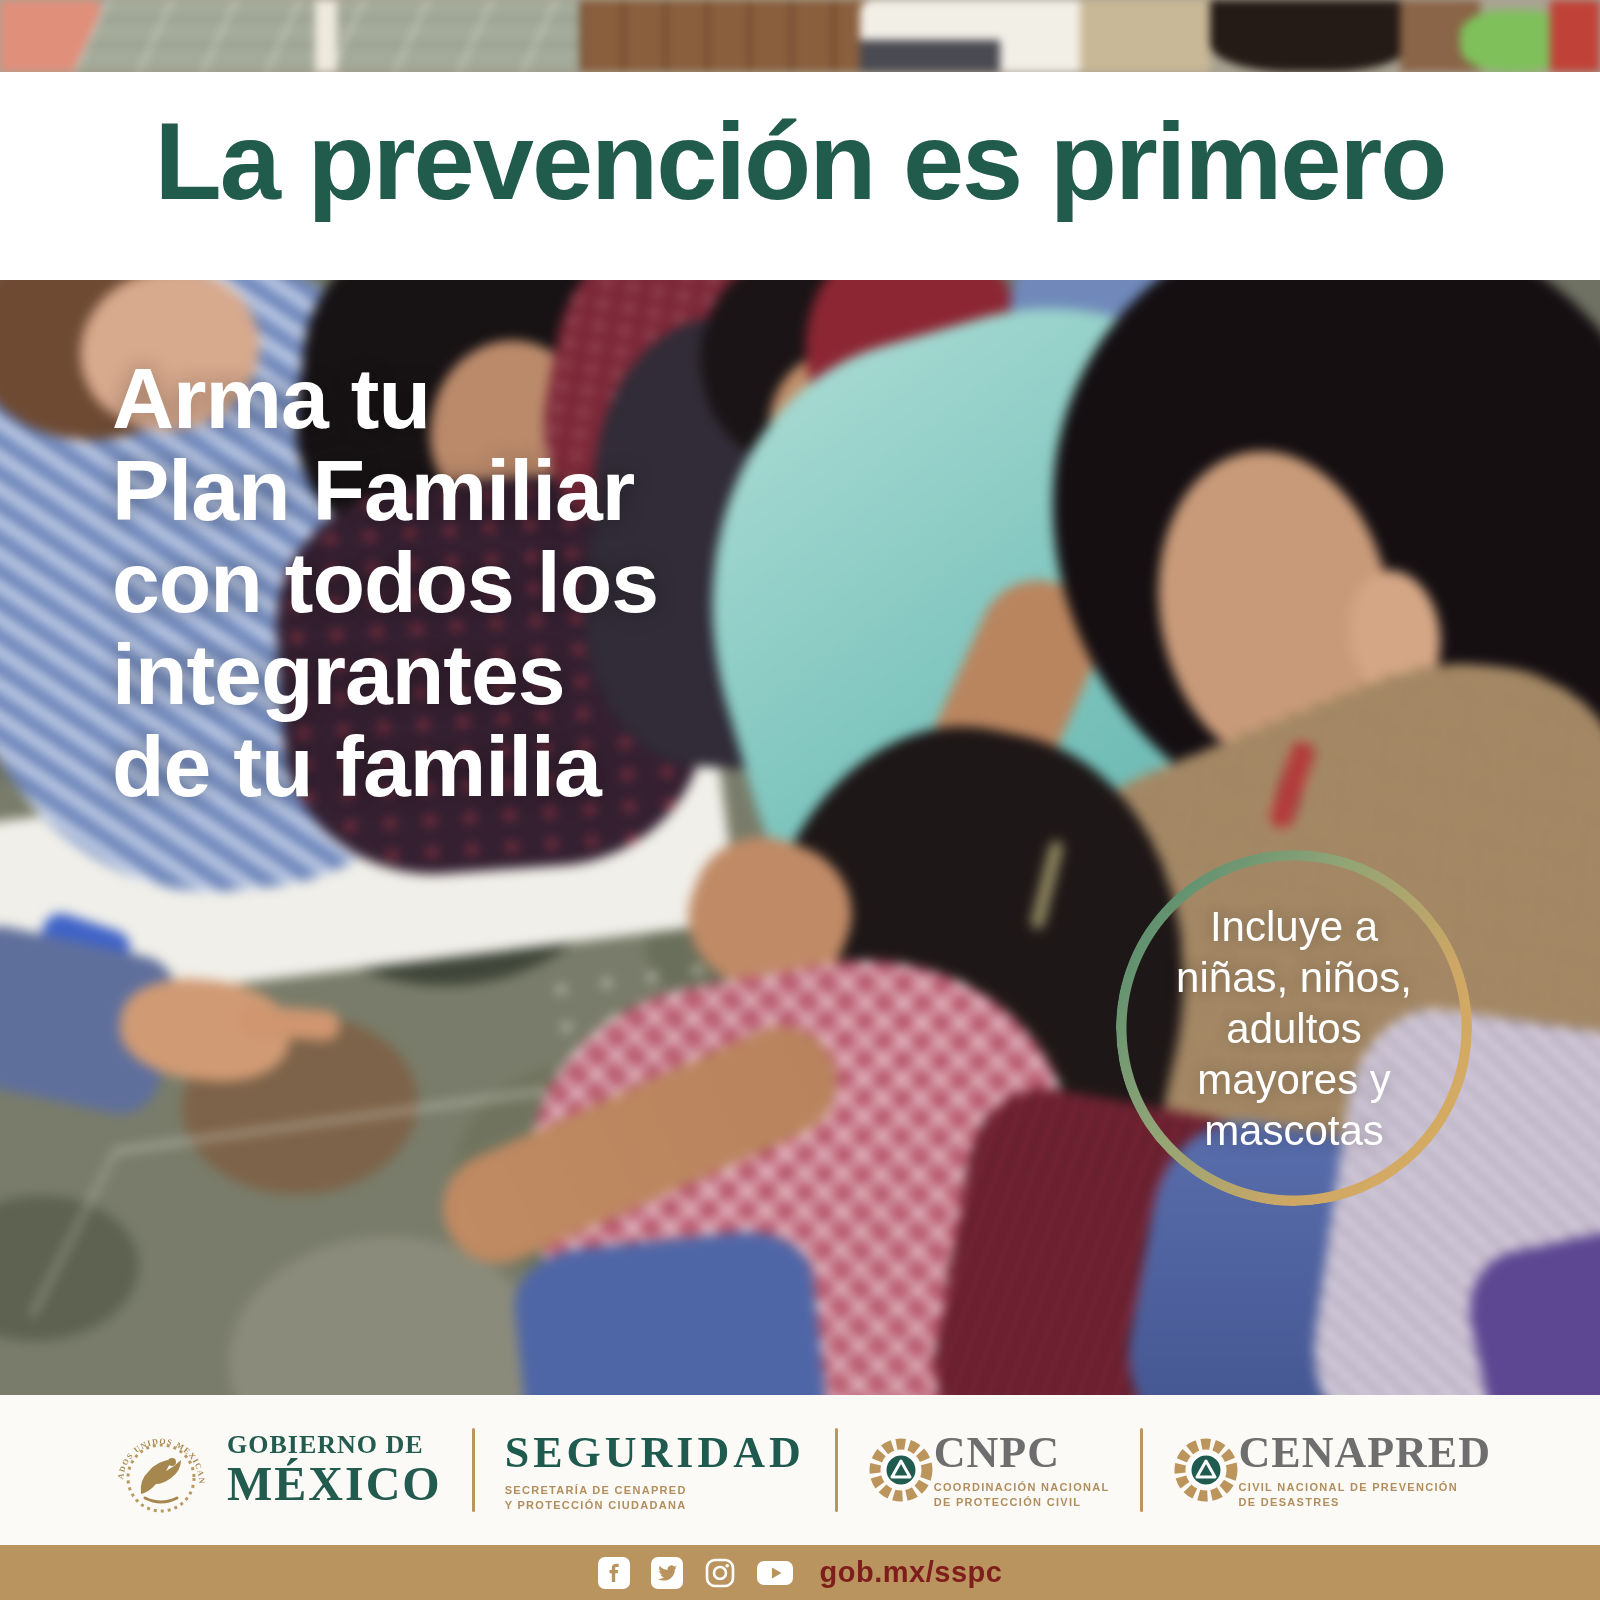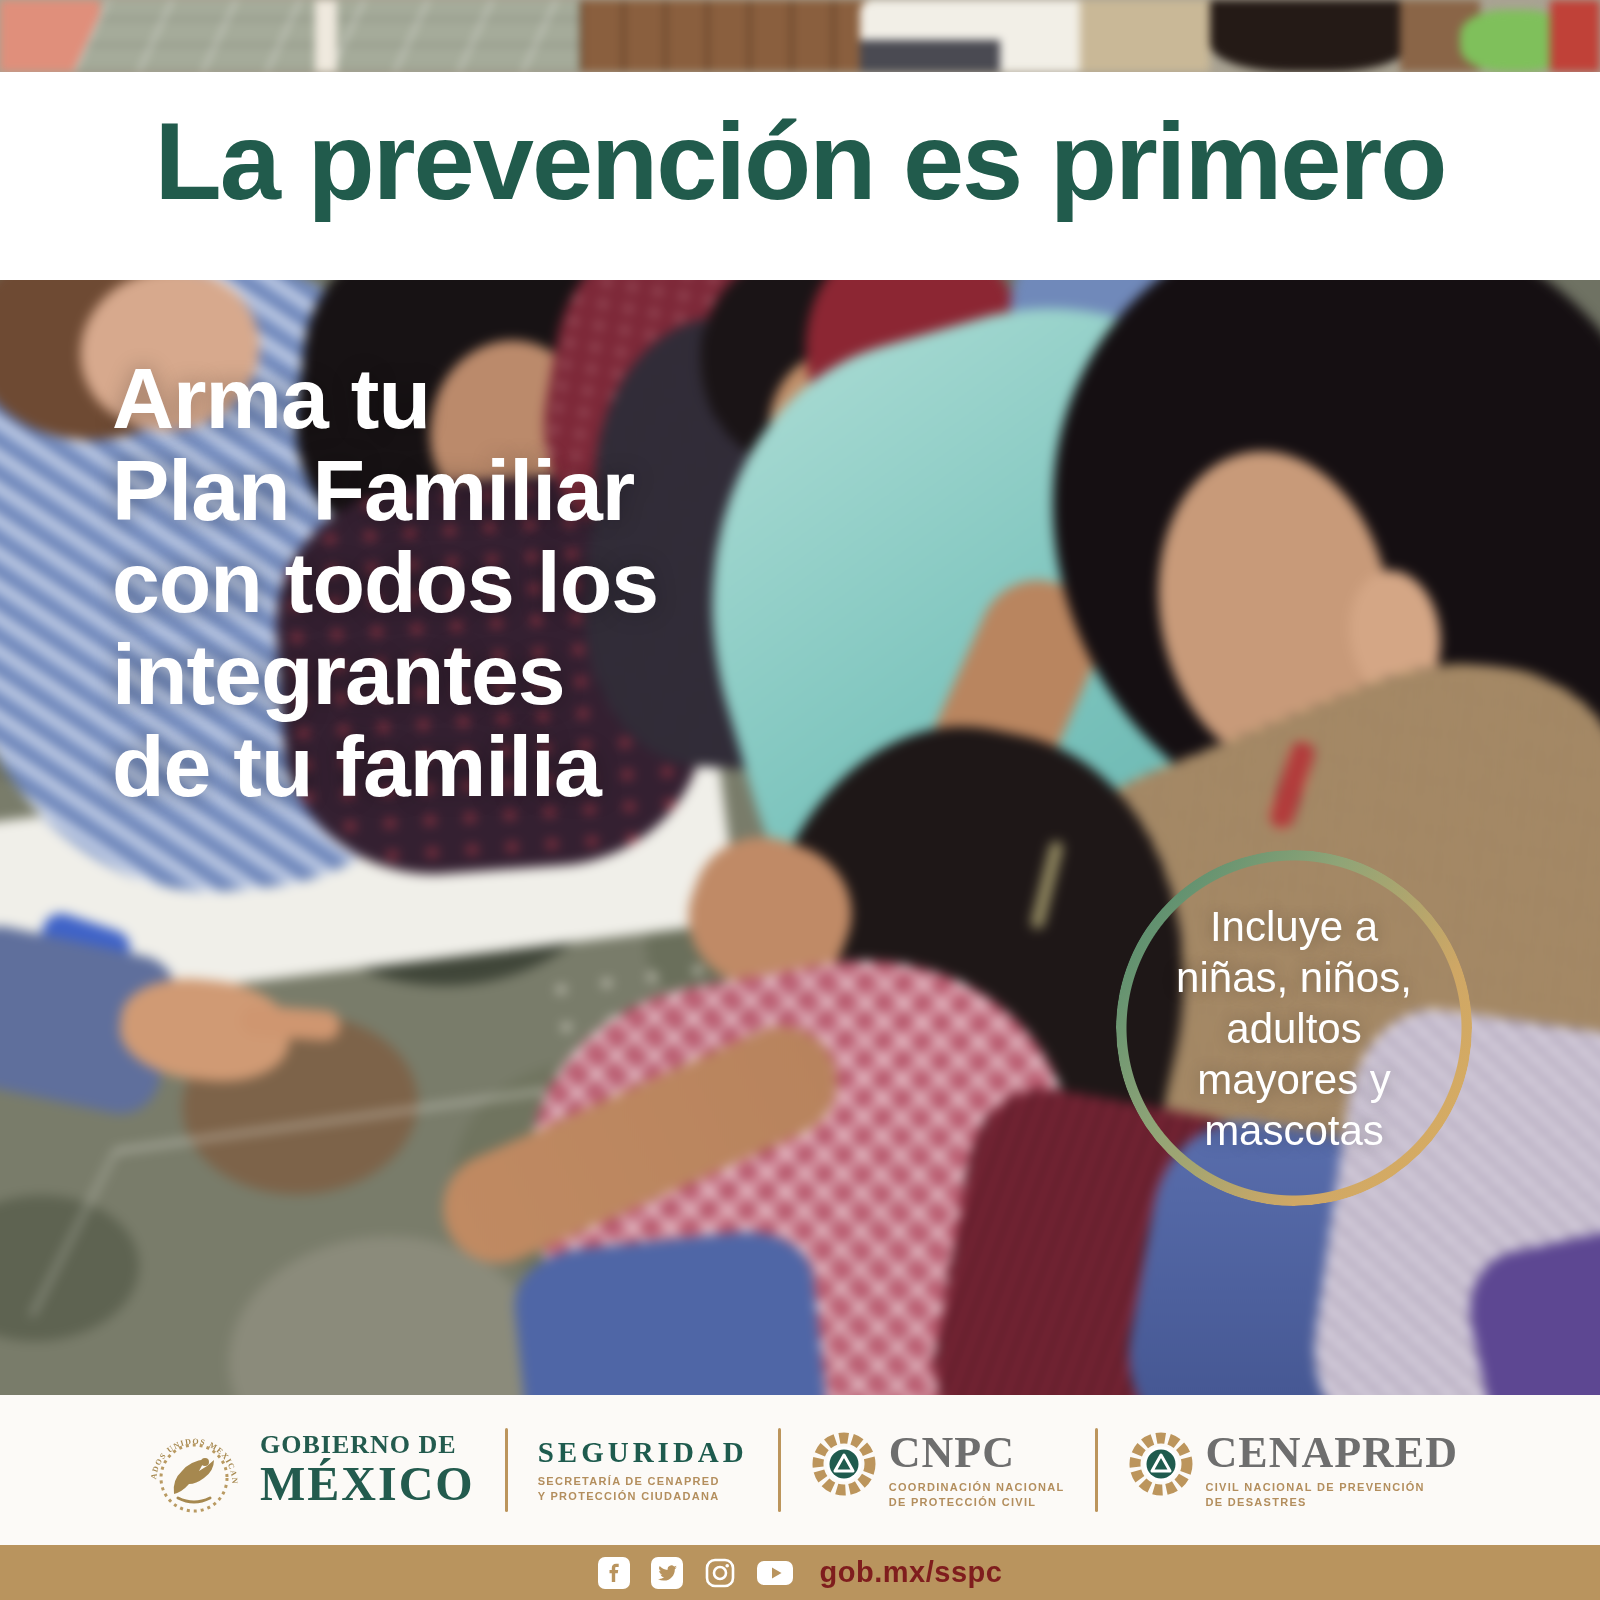--- a/index.html
+++ b/index.html
@@ -23,23 +23,23 @@
   .badge-text{position:absolute;inset:0;display:flex;flex-direction:column;align-items:center;
       justify-content:center;text-align:center;color:#fff;font-size:42px;line-height:51px;
       text-shadow:0 0 16px rgba(0,0,0,.25);}
   .footer{position:absolute;left:0;top:1395px;width:1600px;height:150px;background:#fcfaf7;
       display:flex;align-items:center;justify-content:center;gap:30px;}
   .vdiv{width:3px;height:84px;background:#BC955C;border-radius:2px;}
   .gob{display:flex;align-items:center;gap:14px;}
   .gob-words{display:flex;flex-direction:column;color:#235B4E;font-family:"Liberation Serif",serif;font-weight:bold;}
   .gob-line1{font-size:26px;letter-spacing:1px;}
   .gob-line2{font-size:48px;letter-spacing:2px;margin-top:-4px;}
-  .seg-word{font-family:"Liberation Serif",serif;font-weight:bold;font-size:29px;letter-spacing:4px;color:#1E5B4E;}
+  .seg-word{font-family:"Liberation Serif",serif;font-weight:bold;font-size:44px;letter-spacing:4px;color:#1E5B4E;}
   .sub{font-size:11px;font-weight:bold;color:#B38E5D;letter-spacing:1.3px;line-height:1.35;margin-top:5px;}
-  .logo{display:flex;align-items:flex-start;gap:12px;}
+  .logo{display:flex;align-items:center;}
   .acr{font-family:"Liberation Serif",serif;font-weight:bold;font-size:44px;letter-spacing:1px;color:#6E6E6E;line-height:1;}
   .bar{position:absolute;left:0;top:1545px;width:1600px;height:55px;background:#B9945E;
       display:flex;align-items:center;justify-content:center;gap:21px;}
   .bar .url{color:#7f1d1d;font-weight:bold;font-size:29px;letter-spacing:.5px;margin-left:6px;}
   .icon{display:block;}
 </style>
 </head>
 <body>
 
 <div class="poster">

